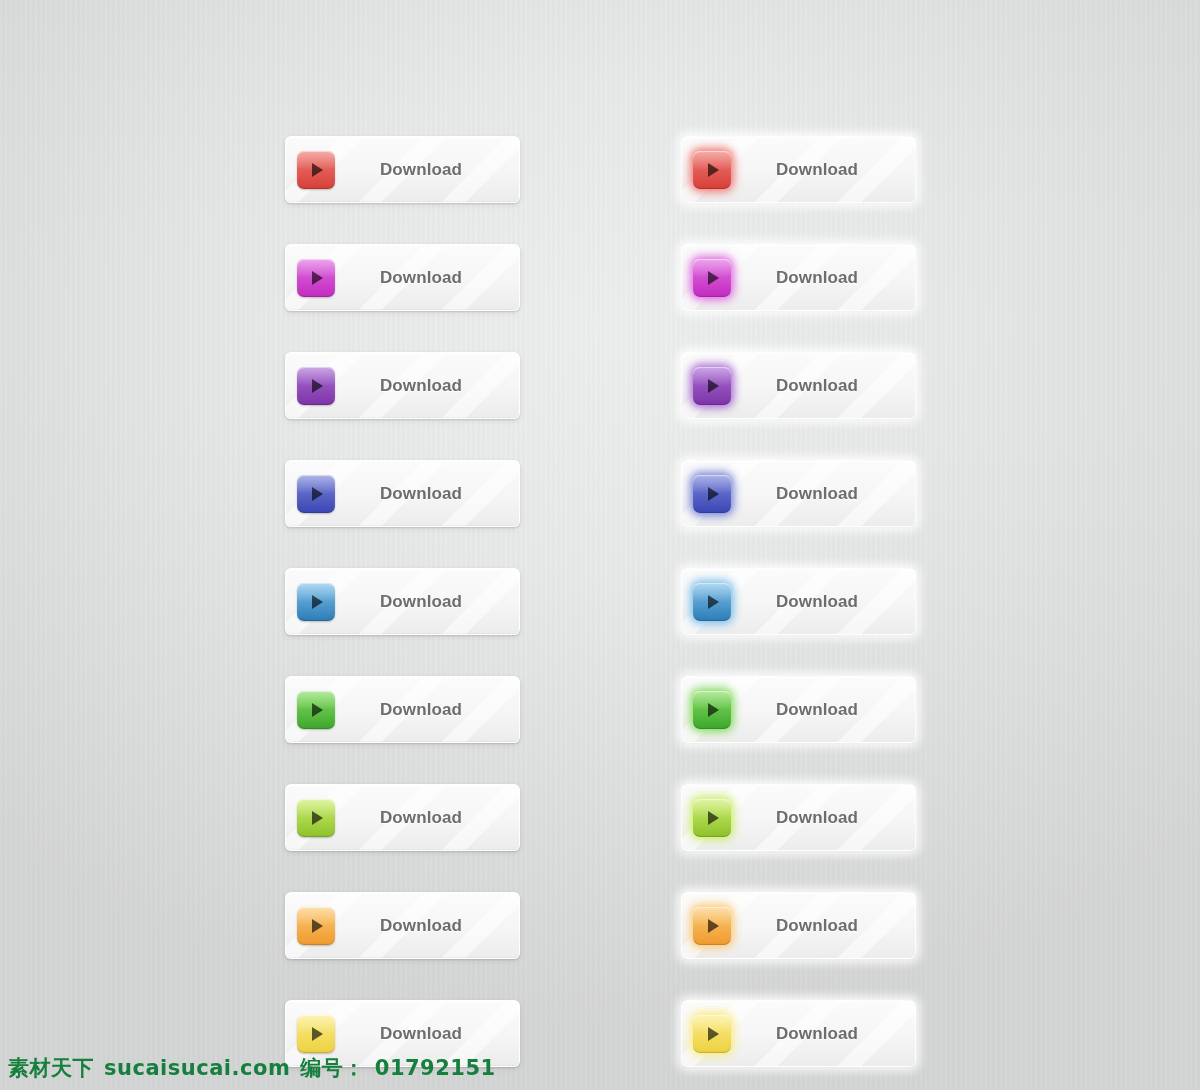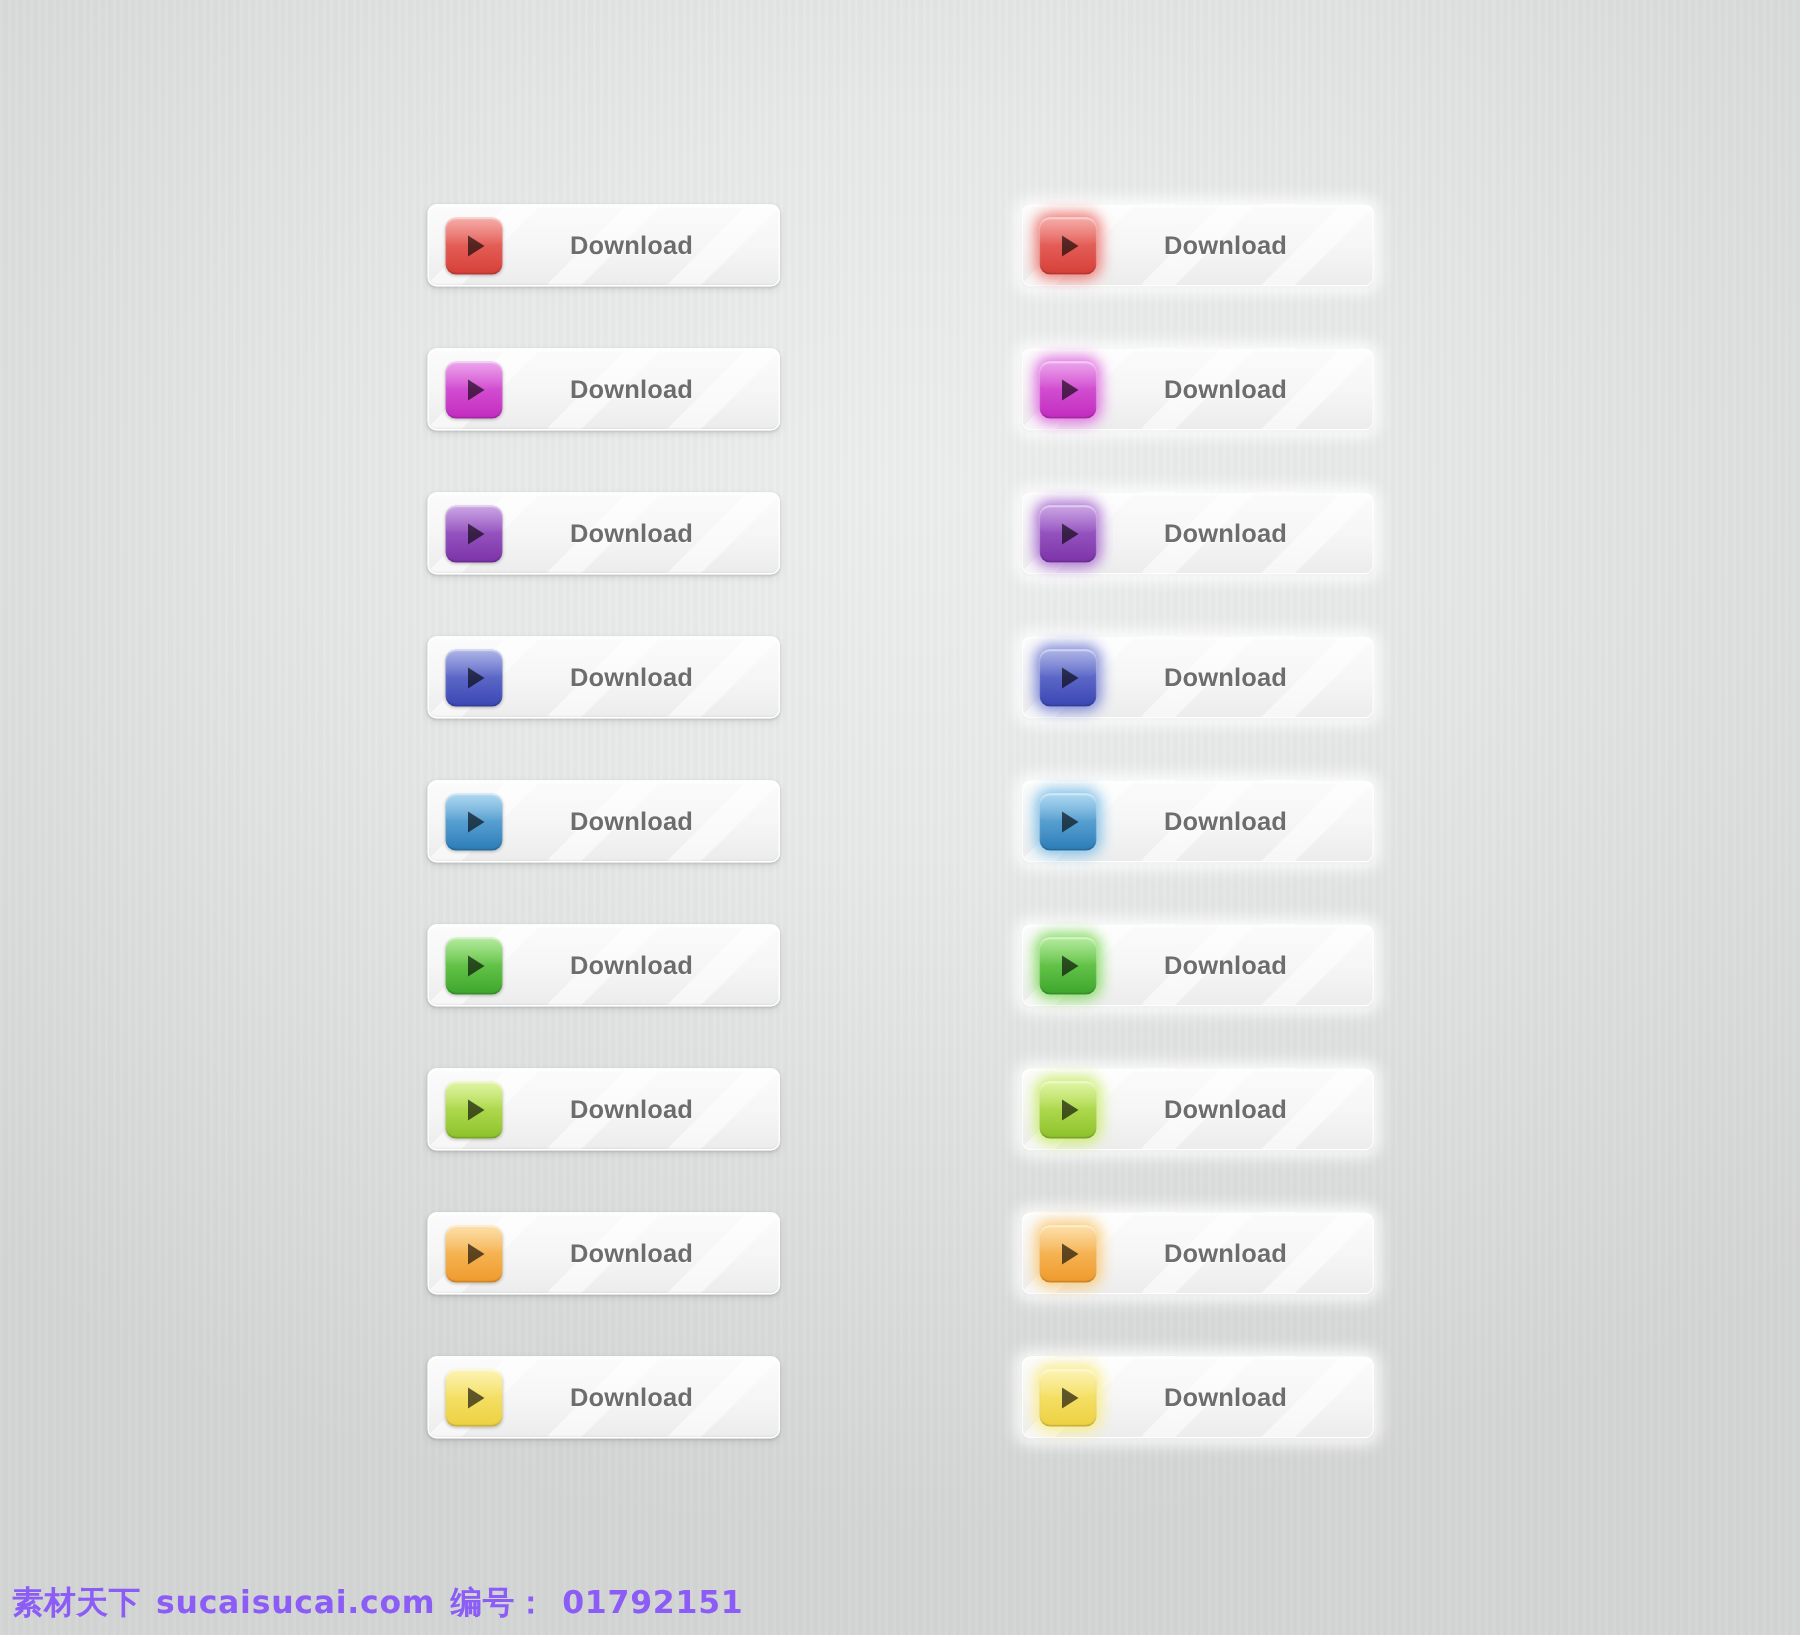--- a/index.html
+++ b/index.html
@@ -45,21 +45,21 @@
     flex-direction: column;
     gap: 41px;
   }
   .column-left  { left: 285px; }
   .column-right { left: 681px; }
 
   
   .dl-btn {
     position: relative;
     width: 235px;
-    height: 55px;
+    height: 67px;
     border-radius: 6px;
     display: flex;
     align-items: center;
     box-sizing: border-box;
     padding-left: 11px;
     background:
       linear-gradient(135deg,
         rgba(255,255,255,0.0)  0%,
         rgba(255,255,255,0.0)  18%,
         rgba(255,255,255,0.55) 18%,
@@ -135,21 +135,21 @@
     user-select: none;
   }
 
   
   .watermark {
     position: absolute;
     left: 8px;
     bottom: 8px;
     font-size: 21px;
     font-weight: bold;
-    color: #8b5cf6;
+    color: #15803d;
     letter-spacing: 0.5px;
     white-space: nowrap;
     font-family: "DejaVu Sans", sans-serif;
   }
   .watermark .wm-seg { margin-right: 10px; }
 </style>
 </head>
 <body>
 
 <div class="bg-texture"></div>

